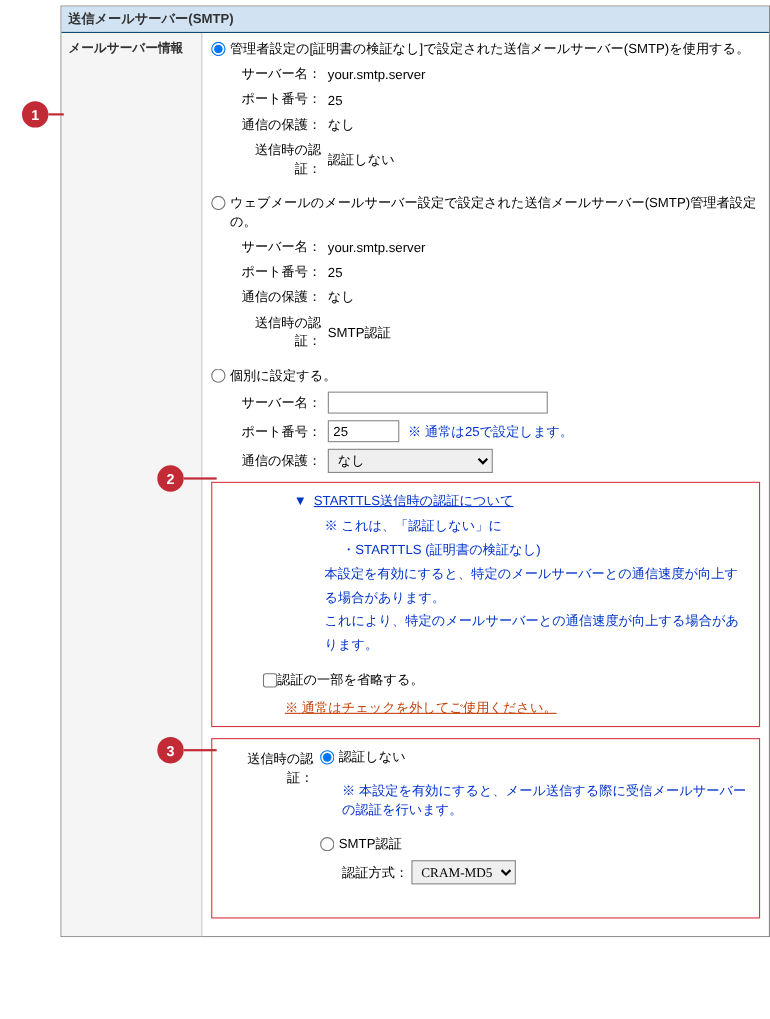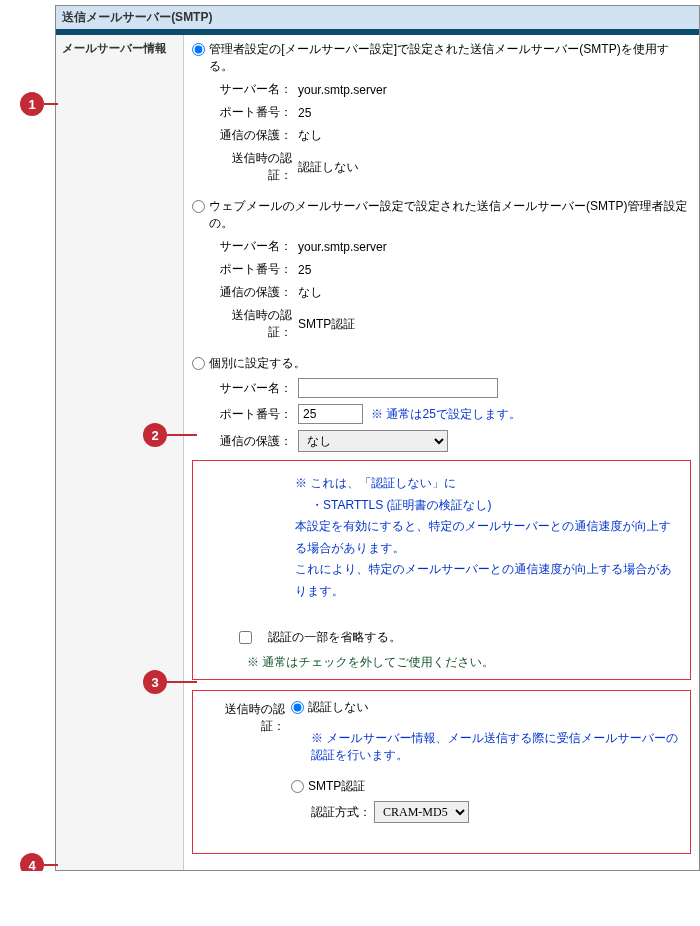--- a/index.html
+++ b/index.html
@@ -37,21 +37,21 @@
       position: absolute;
       height: 2px;
       background: #c22a36;
       z-index: 9;
     }
     .outer-box {
       border: 1px solid #888;
     }
     .title-bar {
       background: #d1e3f3;
-      border-bottom: 6px solid #0c4a6e;
+      border-bottom: 1px solid #0c4a6e;
       padding: 3px 6px;
       font-weight: bold;
       color: #333;
     }
     .section-row {
       display: flex;
     }
     .section-label {
       width: 128px;
       background: #f5f5f5;
@@ -125,29 +125,30 @@
       margin-right: 3px;
     }
     .blue-text-block {
       color: #0033cc;
       margin-left: 92px;
       line-height: 1.8;
       margin-top: 4px;
     }
     .checkbox-row {
       margin-left: 36px;
-      margin-top: 26px;
+      margin-top: 12px;
       display: flex;
       align-items: center;
-      gap: 16px;
+      gap: 0;
     }
     .red-note {
-      color: #14532d;
-      margin-left: 44px;
+      color: #c2410c;
+      margin-left: 56px;
       margin-top: 8px;
+      text-decoration: underline;
     }
     .auth-row {
       display: flex;
       align-items: flex-start;
       margin-bottom: 8px;
     }
     .auth-section-label {
       width: 88px;
       text-align: right;
       padding-right: 6px;
@@ -195,21 +196,21 @@
   <div class="outer-box">
     <div class="title-bar">送信メールサーバー(SMTP)</div>
 
     <div class="section-row">
       <div class="section-label">メールサーバー情報</div>
       <div class="section-content">
 
         <div class="radio-block">
           <div class="radio-line">
             <input type="radio" name="smtp-mode" checked="" style="">
-            <span>管理者設定の[メールサーバー設定]で設定された送信メールサーバー(SMTP)を使用する。</span>
+            <span>管理者設定の[証明書の検証なし]で設定された送信メールサーバー(SMTP)を使用する。</span>
           </div>
           <div class="sub-info">
             <div class="info-row">
                 <span class="info-label">サーバー名：</span>
                 <span>your.smtp.server</span>
               </div>
             <div class="info-row">
                 <span class="info-label">ポート番号：</span>
                 <span>25</span>
               </div>
@@ -267,20 +268,24 @@
             <div class="info-row">
               <span class="info-label">通信の保護：</span>
               <select class="select-input w-150">
                 <option>なし</option>
               </select>
             </div>
           </div>
         </div>
 
         <div class="highlight-box">
+          <div>
+            <span class="triangle" style="margin-left:64px;">▼</span>
+            <span class="starttls-link" style="margin-left:0;">STARTTLS送信時の認証について</span>
+          </div>
           <div class="blue-text-block">
             <div>※ これは、「認証しない」に</div>
             <div style="margin-left:16px;">・STARTTLS (証明書の検証なし)</div>
             <div>本設定を有効にすると、特定のメールサーバーとの通信速度が向上する場合があります。</div>
             <div>これにより、特定のメールサーバーとの通信速度が向上する場合があります。</div>
           </div>
           <div class="checkbox-row">
             <input type="checkbox" style="">
             <span>認証の一部を省略する。</span>
           </div>
@@ -293,21 +298,21 @@
             <div class="auth-options">
 
               <div class="auth-opt">
                 <div class="auth-radio-line">
                   <input type="radio" name="send-auth" checked="" style="">
                   <span>認証しない</span>
                 </div>
               </div>
 
               <div class="auth-opt">
-                <div class="auth-sub-note">※ メールサーバー情報、メール送信する際に受信メールサーバーの認証を行います。</div>
+                <div class="auth-sub-note">※ 本設定を有効にすると、メール送信する際に受信メールサーバーの認証を行います。</div>
               </div>
 
               <div class="auth-opt">
                 <div class="auth-radio-line">
                   <input type="radio" name="send-auth" style="">
                   <span>SMTP認証</span>
                 </div>
                 <div class="auth-sub">
                   <span>認証方式：</span>
                   <select class="select-input">

